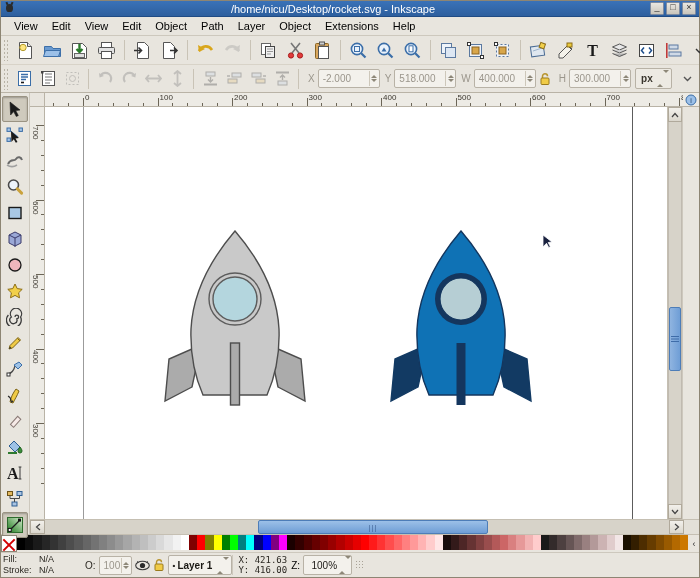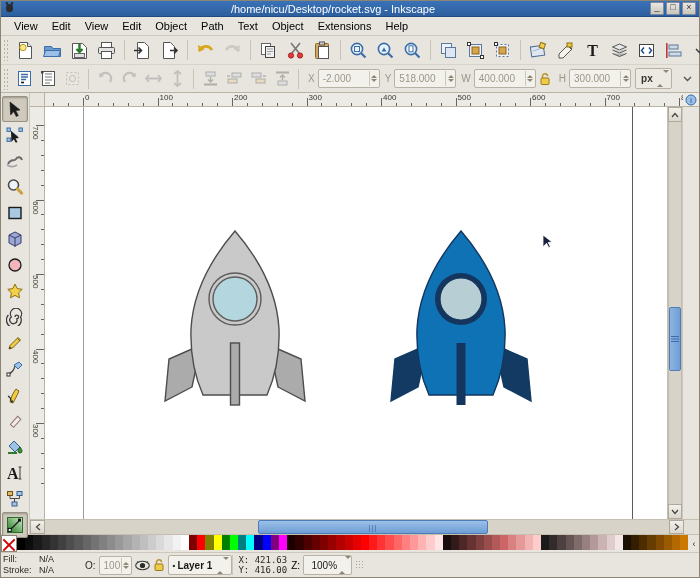--- a/index.html
+++ b/index.html
@@ -171,21 +171,21 @@
     </div>
   </div>
 
   <div class="menubar">
     <div class="menu-item">View</div>
     <div class="menu-item">Edit</div>
     <div class="menu-item">View</div>
     <div class="menu-item">Edit</div>
     <div class="menu-item">Object</div>
     <div class="menu-item">Path</div>
-    <div class="menu-item">Text</div>
+    <div class="menu-item">Layer</div>
     <div class="menu-item">Object</div>
     <div class="menu-item">Extensions</div>
     <div class="menu-item">Help</div>
   </div>
 
   <div class="toolbar tbar1">
     <div class="grip"></div>
 
     <div class="ibtn">
       <svg width="19" height="19" viewBox="0 0 19 19">

